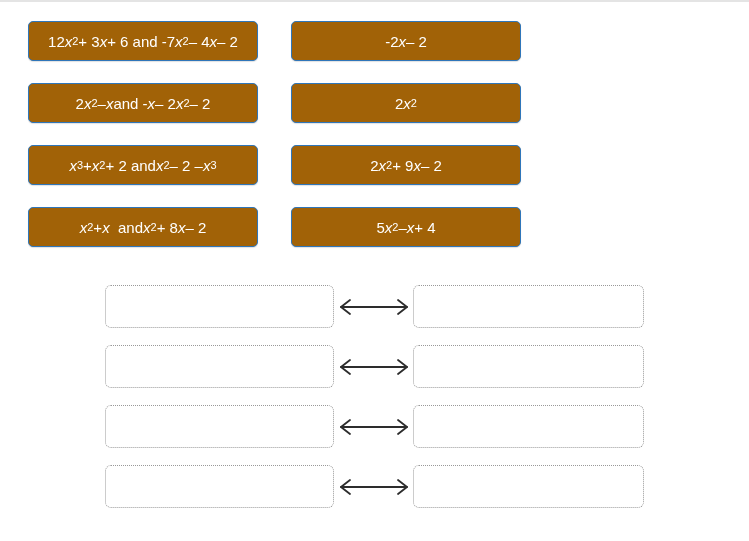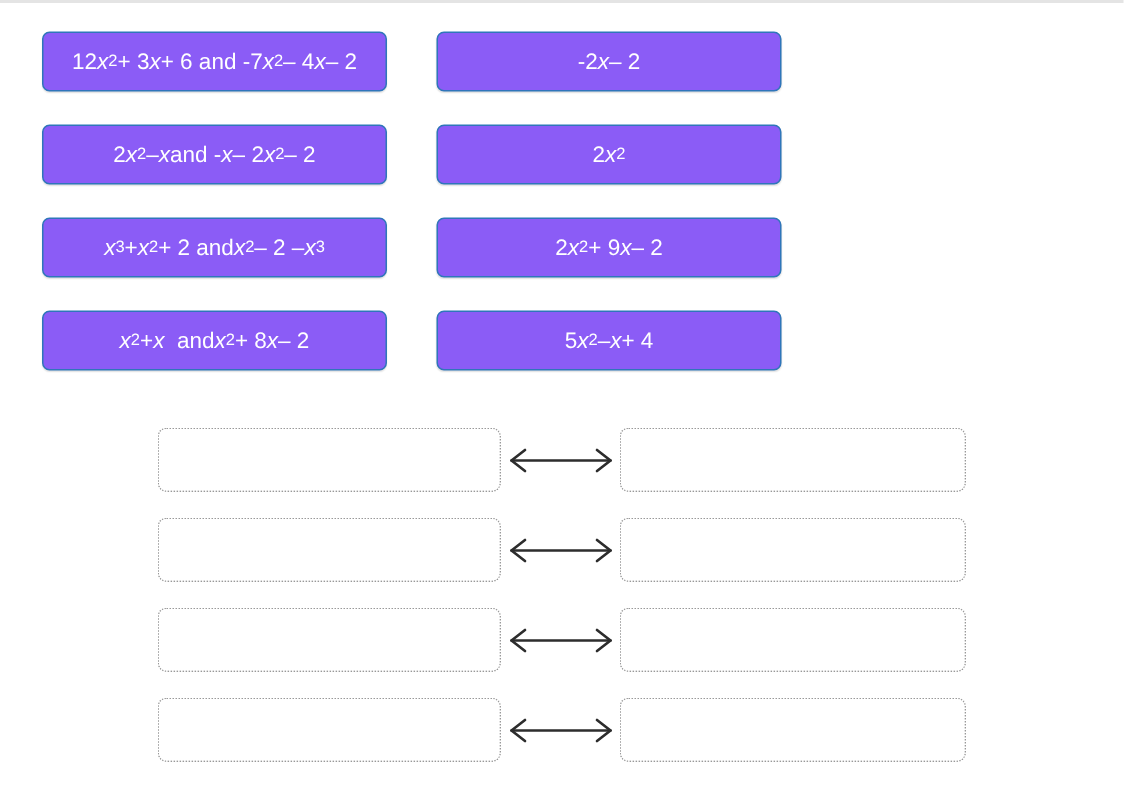--- a/index.html
+++ b/index.html
@@ -21,21 +21,21 @@
   .tile-row {
     display: flex;
     gap: 33px;
     height: 40px;
     margin-bottom: 22px;
   }
   .tile {
     width: 230px;
     height: 40px;
     box-sizing: border-box;
-    background: #8b5cf6;
+    background: #a16207;
     border: 1px solid #2f76ba;
     border-radius: 5px;
     color: #ffffff;
     font-size: 15px;
     display: flex;
     align-items: center;
     justify-content: center;
     white-space: nowrap;
     padding: 0 3px;
     cursor: move;

